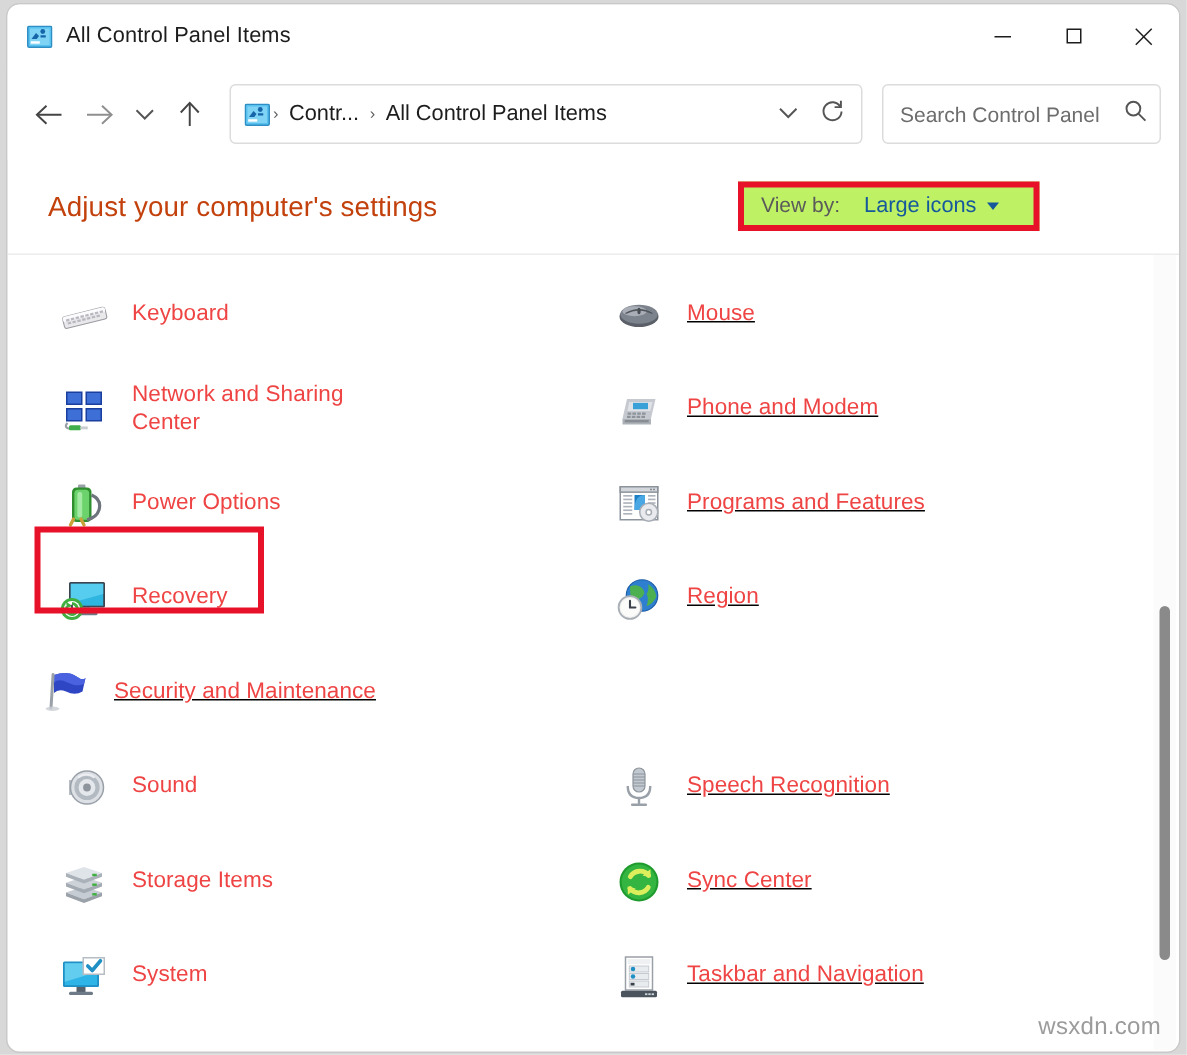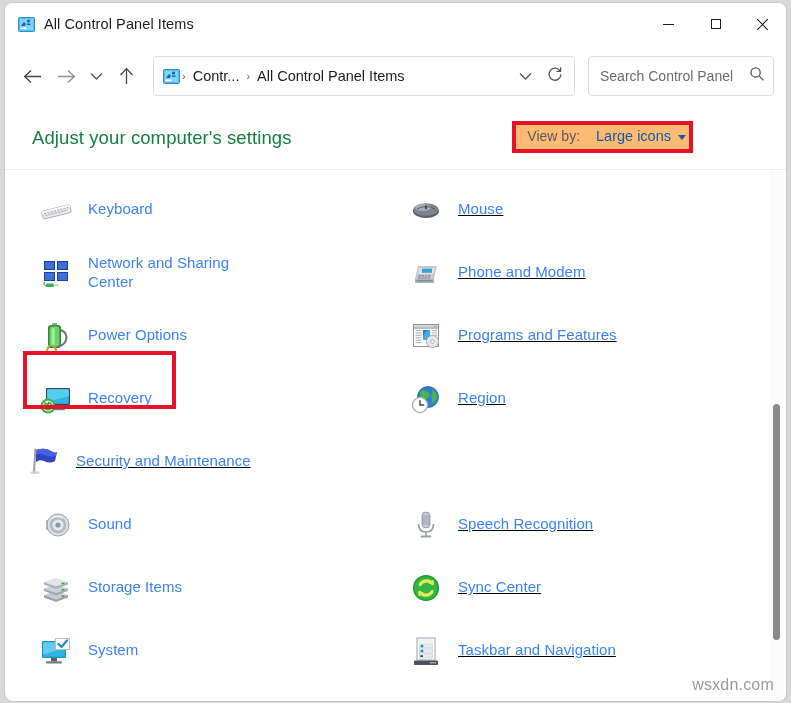--- a/index.html
+++ b/index.html
@@ -137,31 +137,31 @@
   
   .headrow {
     height: 62px;
     display: flex;
     align-items: center;
     padding: 0 20px 0 27px;
     position: relative;
   }
   .page-title {
     font-size: 18.5px;
-    color: #15803d;
+    color: #c2410c;
     font-weight: 400;
     letter-spacing: .1px;
   }
   .viewby-wrap {
     position: absolute;
     right: 93px; top: 14px;
     display: flex; align-items: baseline;
     border: 4px solid #e8112a;
-    background: #fdba74;
-    padding: 3px 3px 5px 11px;
+    background: #bef264;
+    padding: 3px 23px 5px 11px;
   }
   .viewby-label { font-size: 14px; color: #5a5a5a; }
   .viewby-value {
     font-size: 14.5px; color: #16589c;
     margin-left: 16px;
   }
   .viewby-caret {
     margin-left: 7px;
     width: 0; height: 0;
     border-left: 4.5px solid transparent;
@@ -202,21 +202,21 @@
   }
   .ico {
     width: 40px; height: 40px;
     flex: 0 0 auto;
     display: flex; align-items: center; justify-content: center;
     margin-right: 12px;
   }
   .ico svg { display: block; }
   .item-label {
     font-size: 15px;
-    color: #3b82f6;
+    color: #ef4444;
     line-height: 1.22;
     letter-spacing: .05px;
   }
   .item-label.twoline { max-width: 175px; }
 
   .highlight-box {
     position: absolute;
     left: 18px; top: 181px;
     width: 153px; height: 58px;
     border: 4px solid #e8112a;

